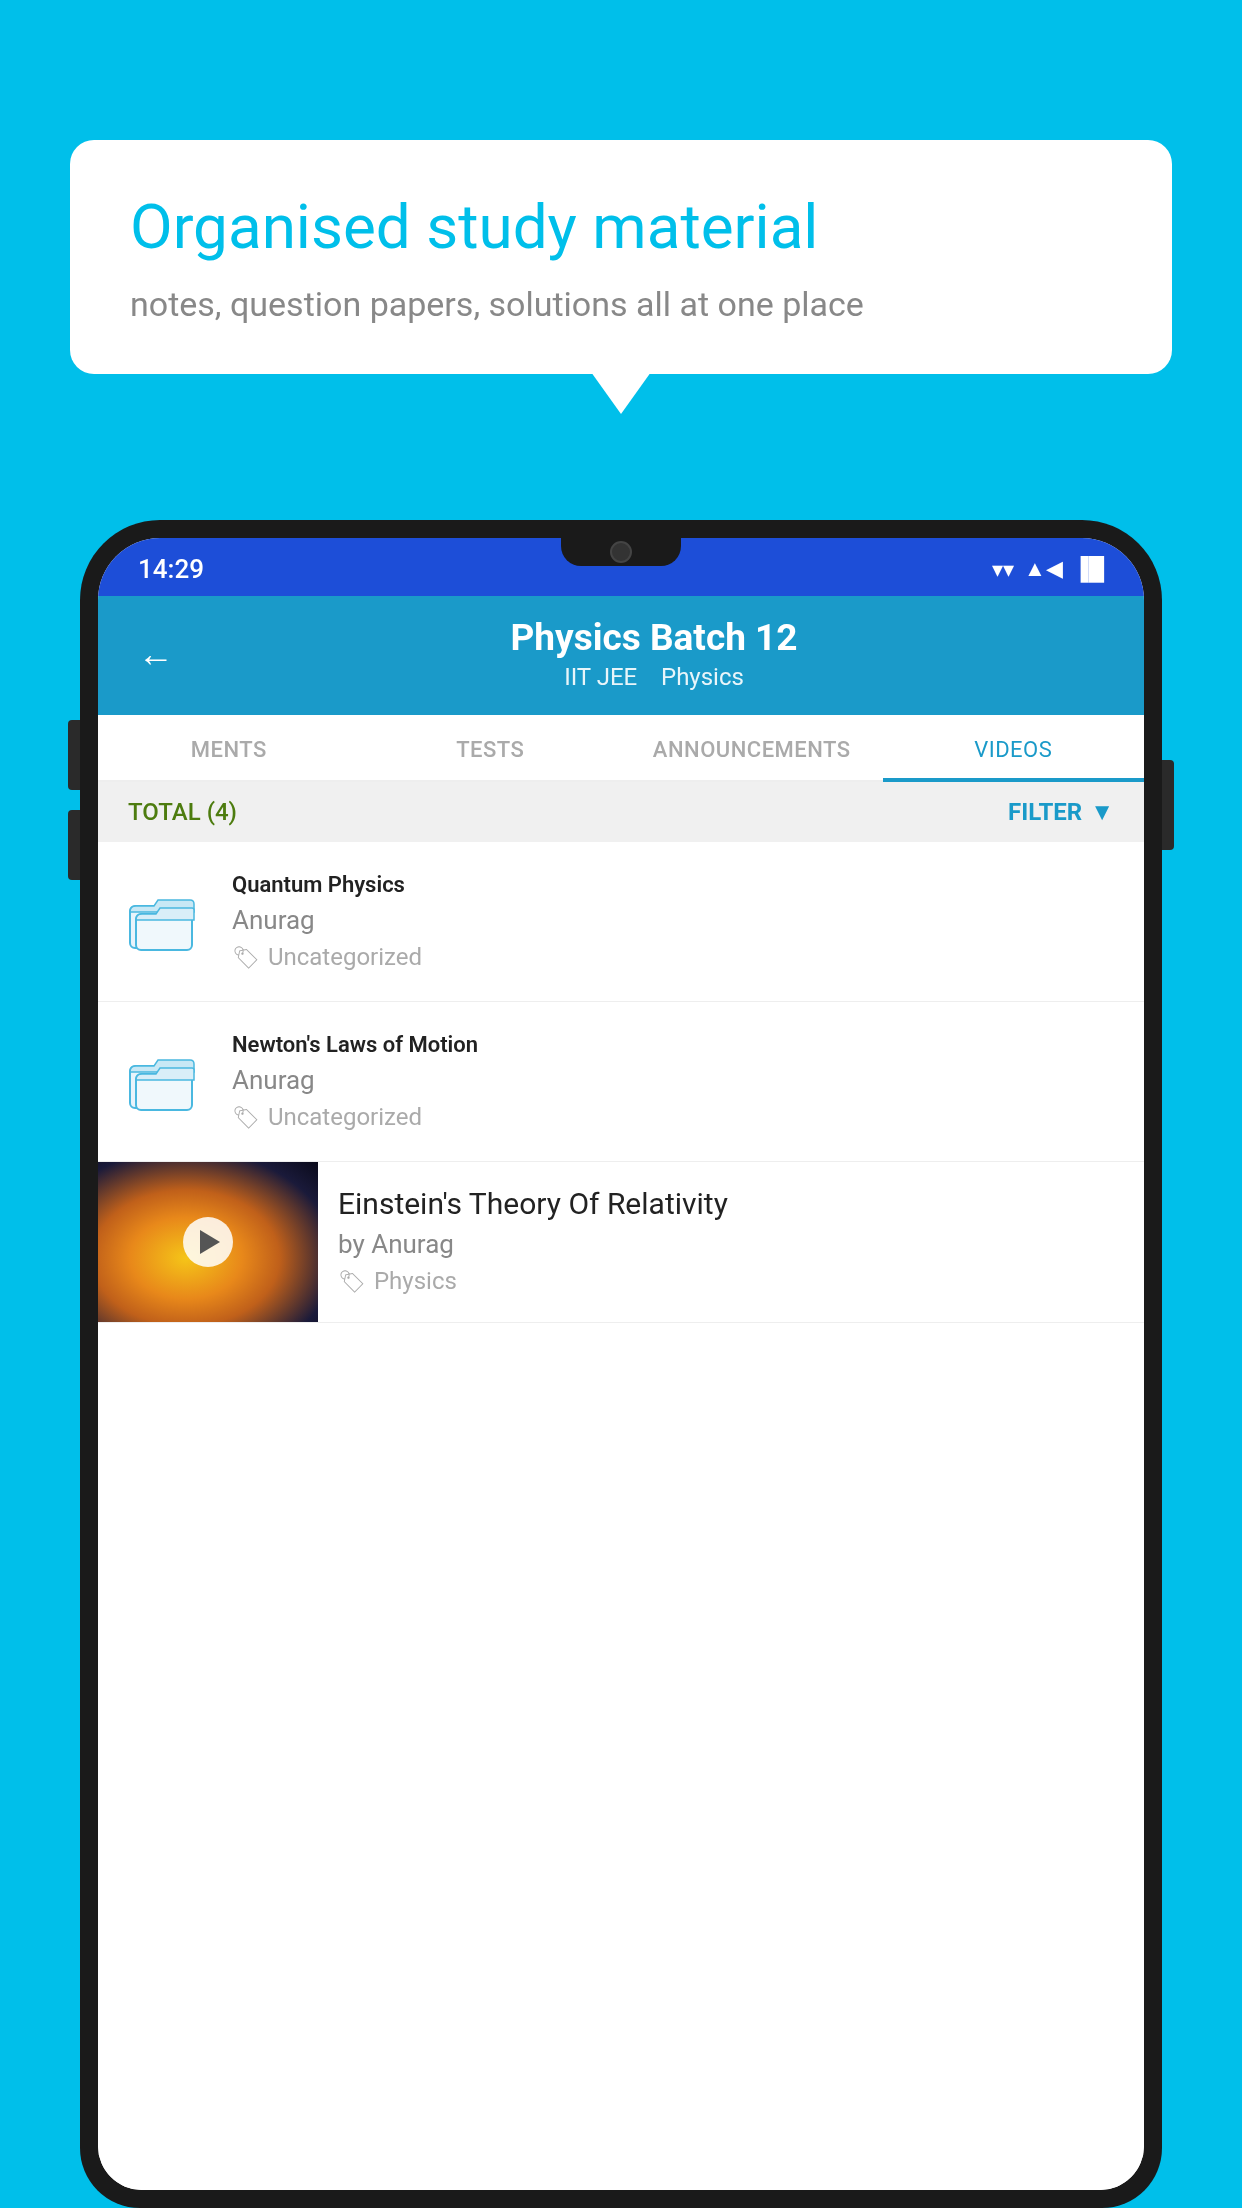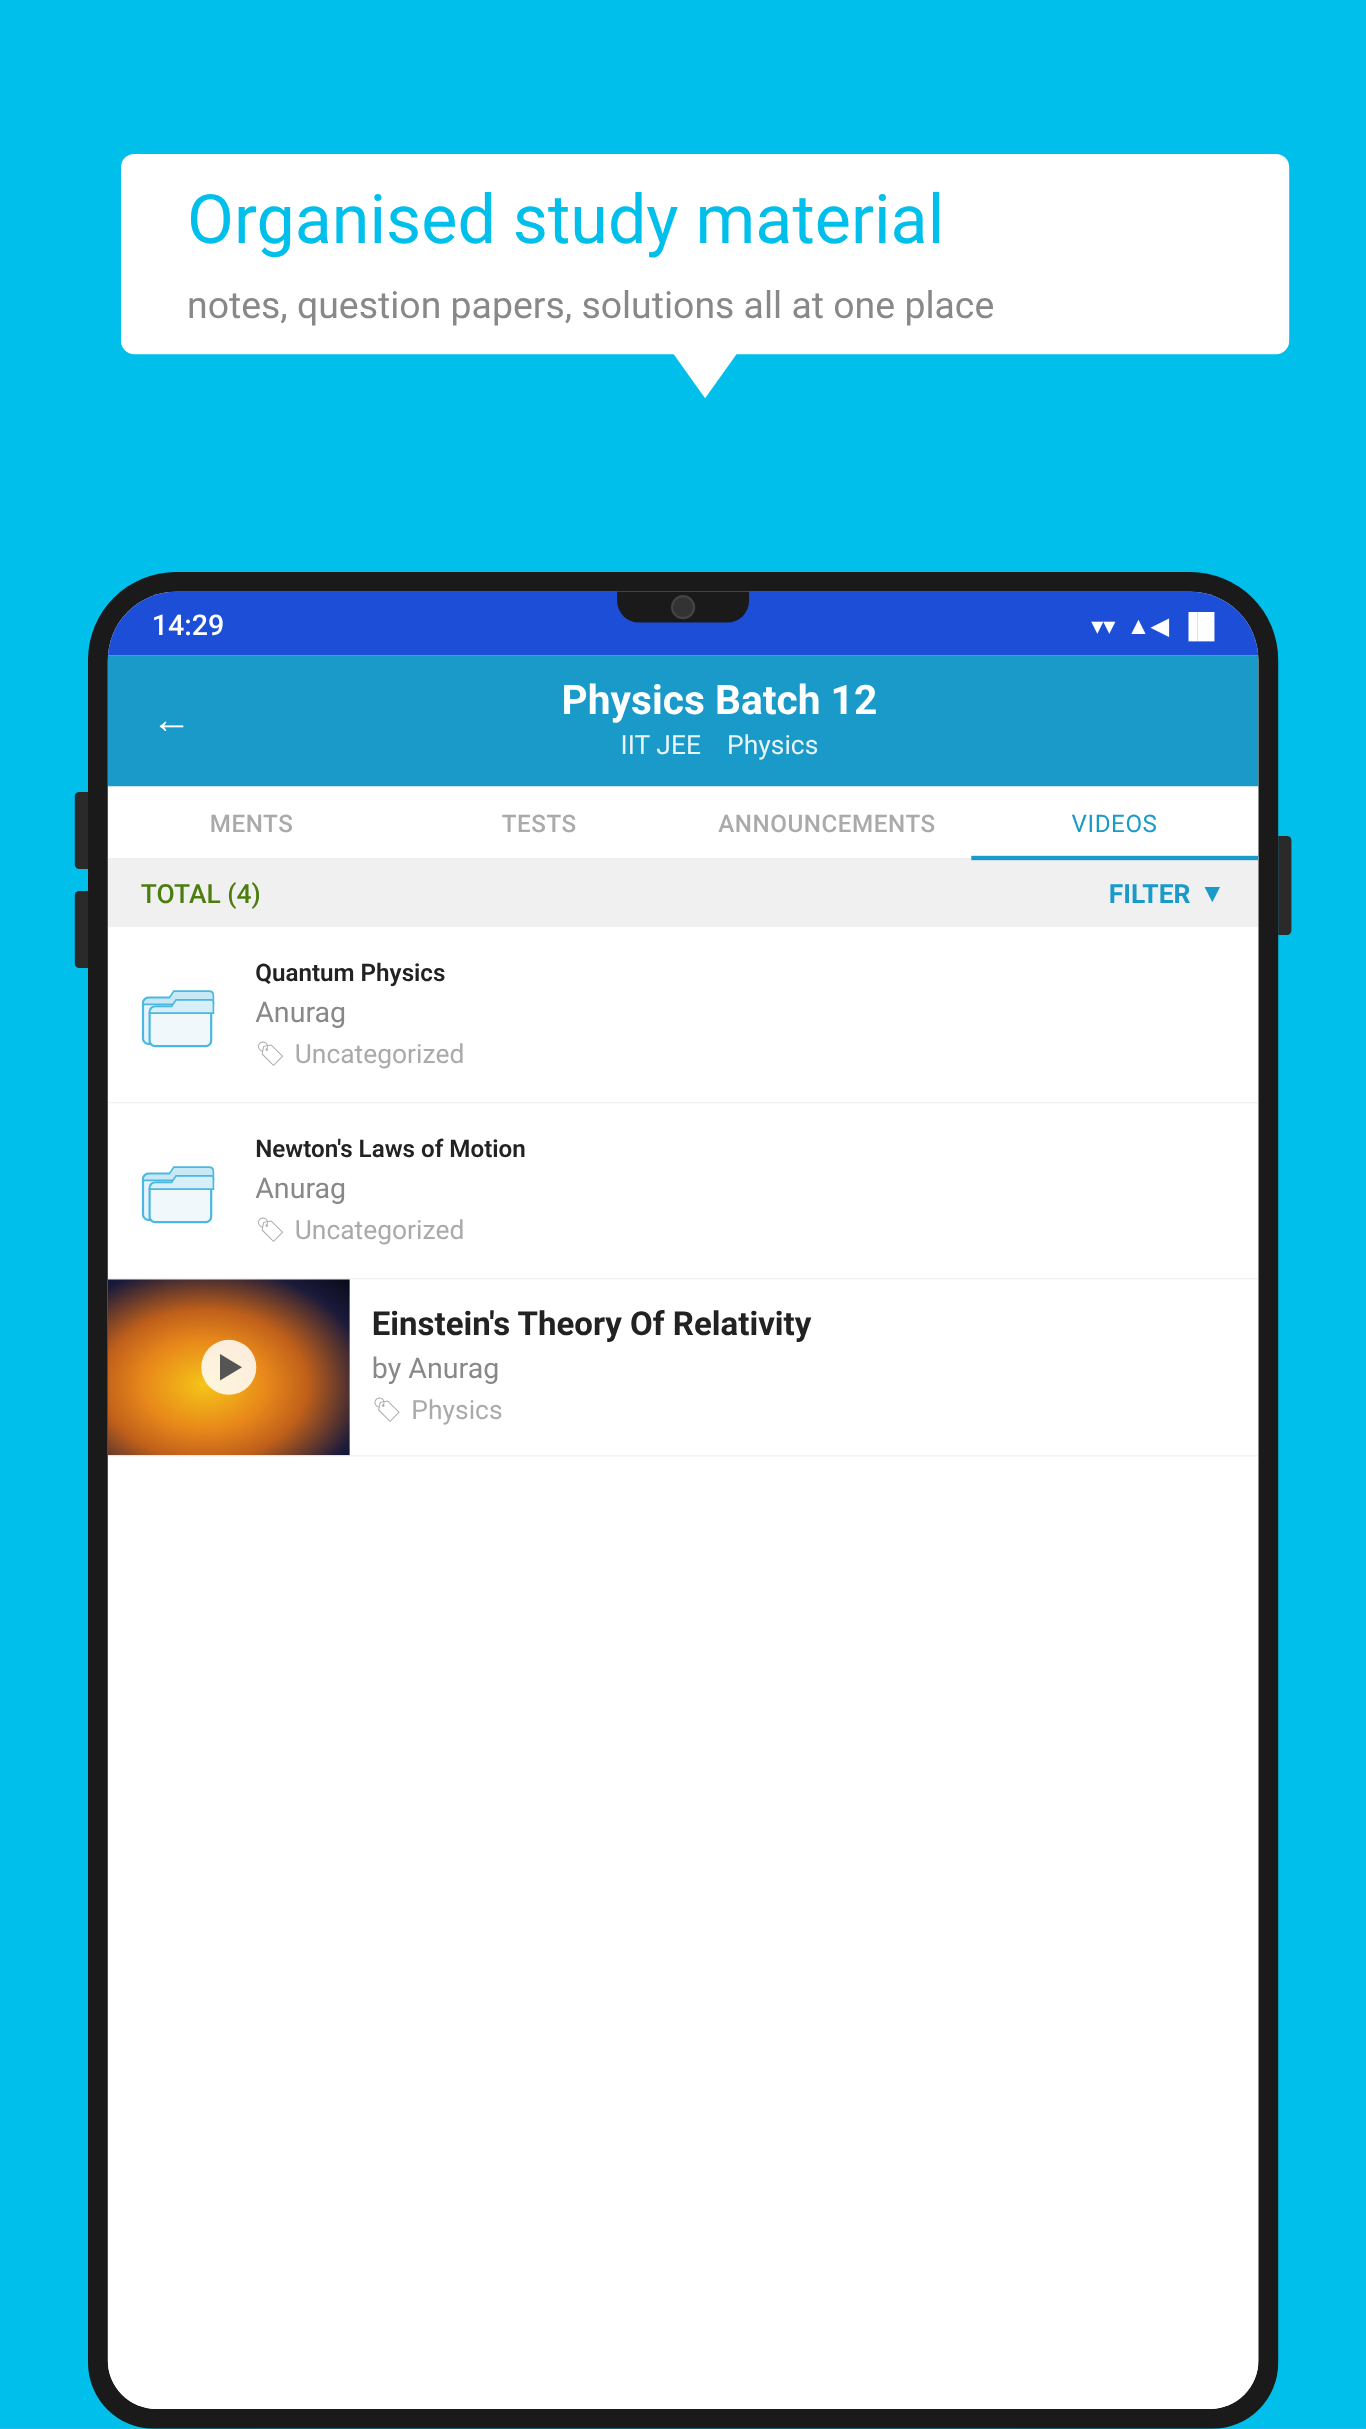--- a/index.html
+++ b/index.html
@@ -16,24 +16,23 @@
     
     .speech-bubble-container {
       position: absolute;
       top: 140px;
       left: 70px;
       right: 70px;
     }
 
     .speech-bubble {
       background: white;
-      border-radius: 12px;
-      padding: 24px 60px;
+      border-radius: 24px;
+      padding: 50px 60px;
       position: relative;
-      margin-left: 40px;
     }
 
     .speech-bubble::after {
       content: '';
       position: absolute;
       bottom: -40px;
       left: 50%;
       transform: translateX(-50%);
       width: 0;
       height: 0;
@@ -393,21 +392,21 @@
       margin-left: 4px;
     }
 
     .video-details {
       flex: 1;
       padding: 24px 20px;
     }
 
     .video-title {
       font-size: 30px;
-      font-weight: 700;
+      font-weight: 400;
       color: #222;
       margin-bottom: 8px;
     }
 
     .video-author {
       font-size: 26px;
       color: #888;
       margin-bottom: 8px;
     }
 

